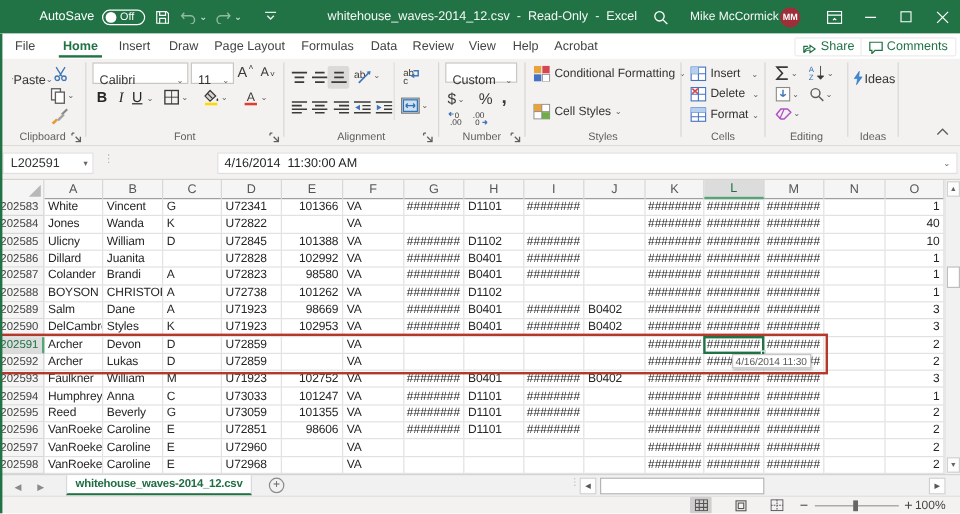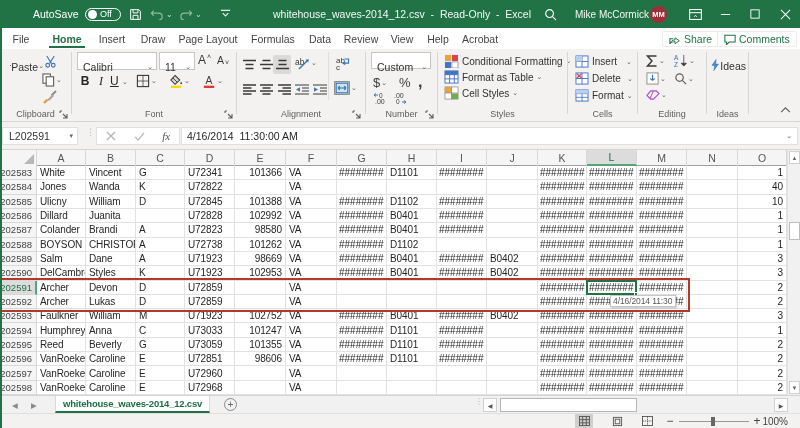--- a/index.html
+++ b/index.html
@@ -406,29 +406,20 @@
     <div class="stylerow" style="left:6px;top:5px;">
       <svg width="15" height="14" viewBox="0 0 16 15">
           <rect x="1" y="1" width="6.5" height="6.5" fill="#e8a33d"></rect>
           <rect x="8.5" y="1" width="6.5" height="6.5" fill="#d64550"></rect>
           <rect x="1" y="8.5" width="6.5" height="6.5" fill="#4472c4"></rect>
           <rect x="8.5" y="8.5" width="6.5" height="6.5" fill="#fff" stroke="#8a8886" stroke-width="0.8"></rect>
         </svg>
       <span>Conditional Formatting</span>
       <span class="caret">⌄</span>
     </div>
-    <div class="stylerow" style="left:6px;top:21px;">
-      <svg width="15" height="14" viewBox="0 0 16 15">
-          <rect x="1" y="1" width="14" height="13" fill="#fff" stroke="#4472c4" stroke-width="1"></rect>
-          <path d="M1 5h14M1 9.5h14M6 1v13M11 1v13" stroke="#4472c4" stroke-width="1"></path>
-          <rect x="1" y="1" width="14" height="4" fill="#4472c4"></rect>
-        </svg>
-      <span>Format as Table</span>
-      <span class="caret">⌄</span>
-    </div>
     <div class="stylerow" style="left:6px;top:37px;">
       <svg width="15" height="14" viewBox="0 0 16 15">
           <rect x="1" y="1" width="14" height="13" fill="#fff" stroke="#8a8886" stroke-width="0.8"></rect>
           <rect x="1" y="1" width="7" height="6.5" fill="#e8a33d"></rect>
           <rect x="8" y="8" width="7" height="6" fill="#70ad47"></rect>
           <path d="M1 7.5h14M8 1v13" stroke="#8a8886" stroke-width="0.8"></path>
         </svg>
       <span>Cell Styles</span>
       <span class="caret">⌄</span>
     </div>
@@ -525,33 +516,20 @@
       </svg>
   </div>
 </div>
 
 <div id="formulabar">
   <div id="namebox">
     <span>L202591</span>
     <span class="nb-caret">▾</span>
   </div>
   <div class="fb-splitter">⋮</div>
-  <div id="fbbuttons">
-    <span>
-        <svg width="10" height="10" viewBox="0 0 10 10">
-          <path d="M1 1l8 8M9 1 1 9" stroke="#b6b4b2" stroke-width="1.3"></path>
-        </svg>
-      </span>
-    <span>
-        <svg width="11" height="9" viewBox="0 0 12 10">
-          <path d="M1 5.5 4.5 9 11 1" fill="none" stroke="#b6b4b2" stroke-width="1.3"></path>
-        </svg>
-      </span>
-    <span style="font-size:11px;color:#555;font-style:italic;font-family:'Liberation Serif',serif;">fx</span>
-  </div>
   <div id="formulafield">
     <span>4/16/2014  11:30:00 AM</span>
     <span class="fb-expand">⌄</span>
   </div>
 </div>
 
 <div id="grid">
   <div id="colheaders">
     <div id="corner"></div>
   <div class="colhdr" style="width: 49px;">A</div>

